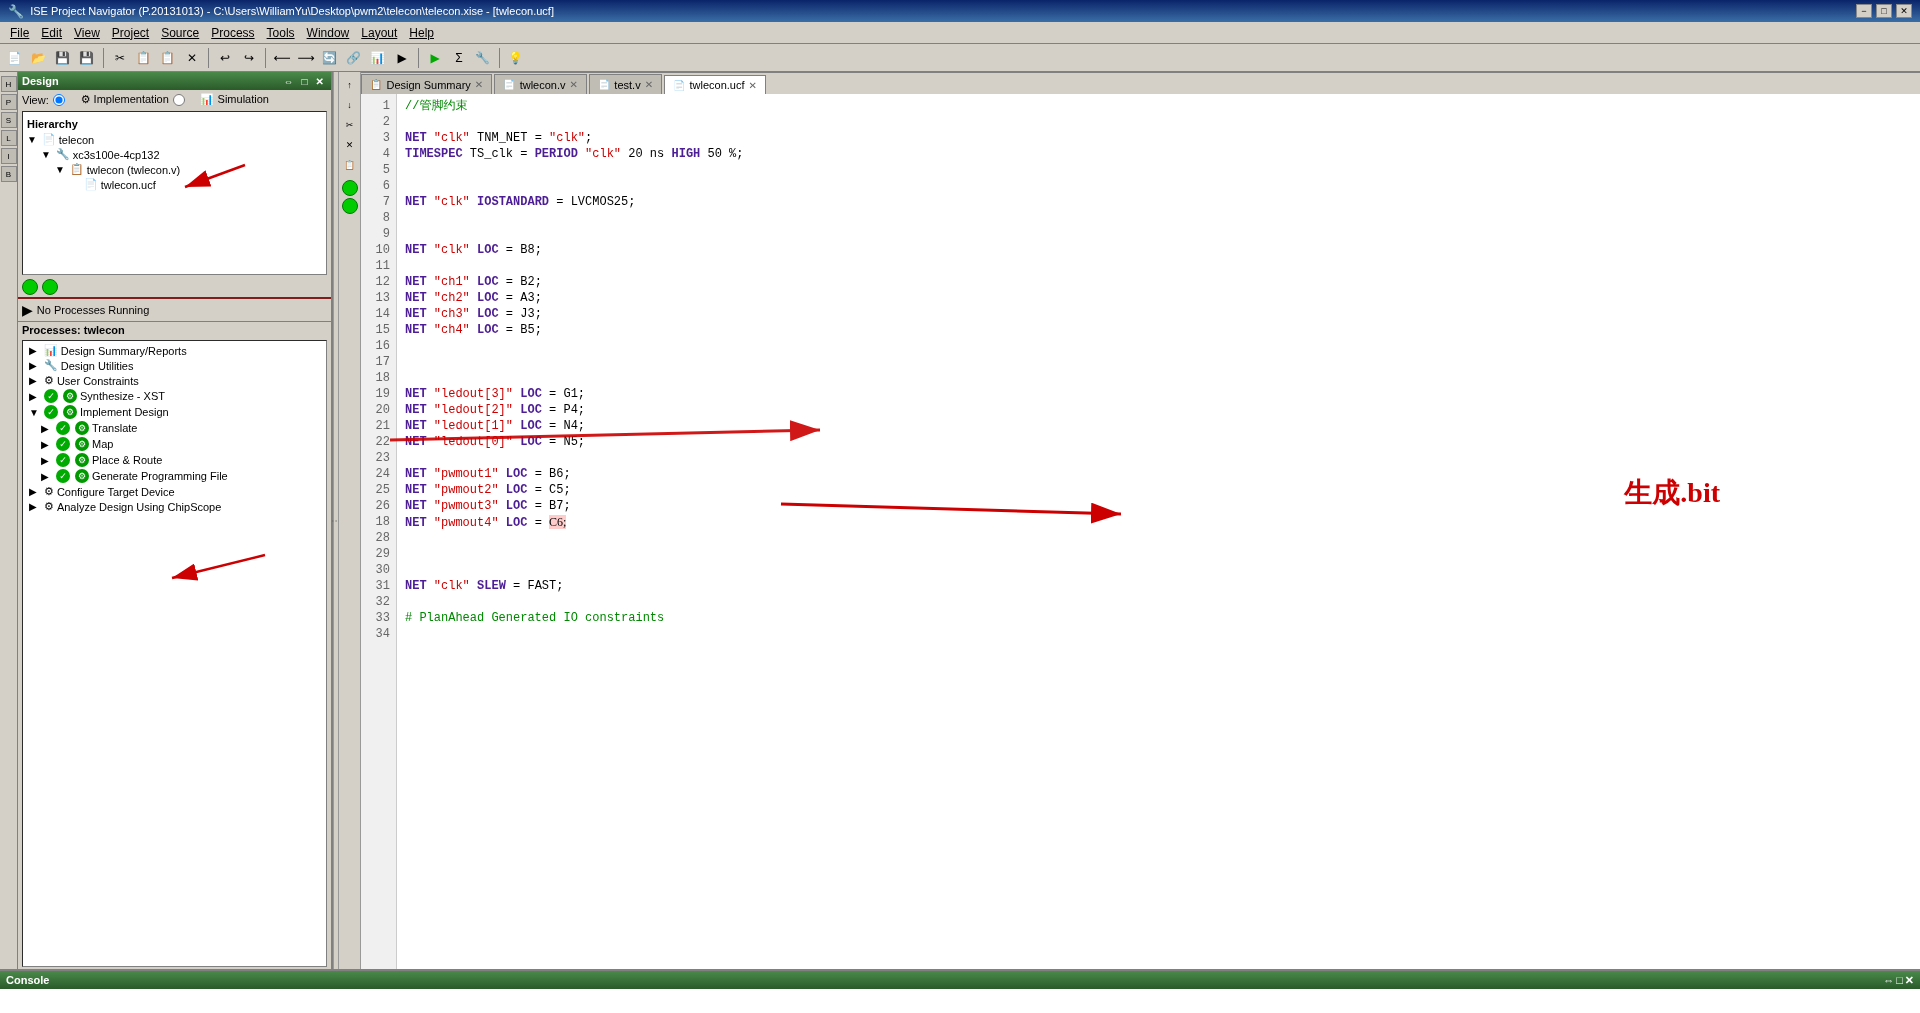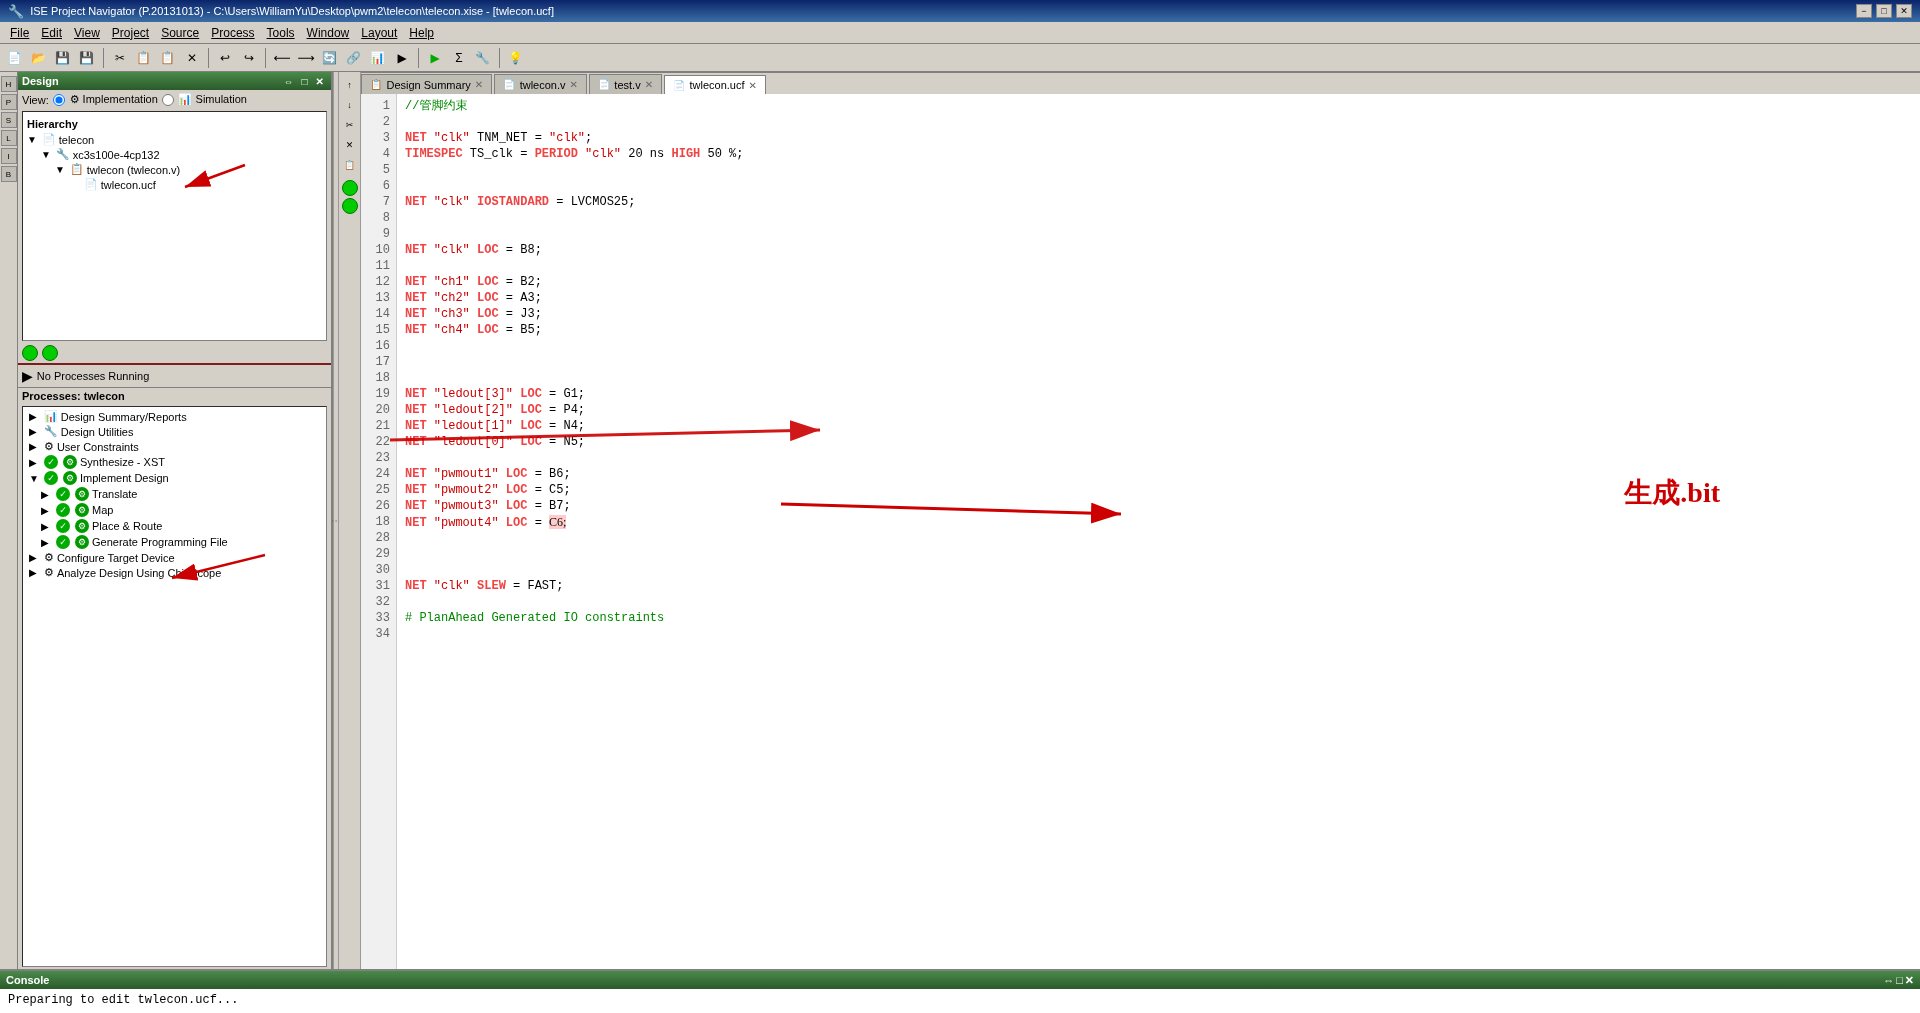--- a/index.html
+++ b/index.html
@@ -118,29 +118,29 @@
     }
 
     #view-bar {
       display: flex;
       align-items: center;
       padding: 3px 4px;
       font-size: 11px;
       background: #d4d0c8;
       gap: 4px;
     }
-    .radio-label { display: flex; align-items: center; gap: 5px; cursor: pointer; }
+    .radio-label { display: flex; align-items: center; gap: 16px; cursor: pointer; }
     input[type="radio"] { width: 12px; height: 12px; }
 
     #hierarchy-panel {
       padding: 4px;
       background: white;
       border: 1px inset #808080;
       margin: 2px 4px;
-      height: 230px;
+      height: 164px;
       overflow-y: auto;
       font-size: 11px;
     }
     .tree-item {
       display: flex; align-items: center; gap: 3px;
       padding: 1px 0; cursor: pointer;
     }
     .tree-expander { font-size: 10px; width: 12px; }
     .tree-icon { font-size: 11px; }
     .tree-indent-1 { padding-left: 14px; }
@@ -221,21 +221,21 @@
     #code-view {
       flex: 1;
       overflow: auto;
       padding: 4px 8px;
       font-family: 'Courier New', monospace;
       font-size: 12px;
       line-height: 16px;
       background: white;
     }
     .code-line { height: 16px; white-space: pre; }
-    .kw-green { color: #ef4444; font-weight: bold; }
+    .kw-green { color: #4c1d95; font-weight: bold; }
     .kw-comment { color: #008800; }
     .kw-string { color: #cc0000; }
 
     
     #annotation {
       position: absolute;
       top: 380px;
       right: 200px;
       font-size: 28px;
       color: #cc0000;
@@ -677,21 +677,20 @@
   <div id="console-area">
     <div id="console-header">
       <span>Console</span>
       <div id="console-header-controls">
         <span>⇔</span>
         <span>□</span>
         <span>✕</span>
       </div>
     </div>
     <div id="console-content">
-      <div>Preparing to edit twlecon.ucf...</div>
       <div>&nbsp;</div>
 
     </div>
 
   </div>
 
   <svg style="position:absolute;top:0;left:0;width:1920px;height:700px;pointer-events:none;z-index:20;">
     <defs>
       <marker id="ah2" markerWidth="10" markerHeight="7" refX="10" refY="3.5" orient="auto">
         <polygon points="0 0, 10 3.5, 0 7" fill="#cc0000"></polygon>

